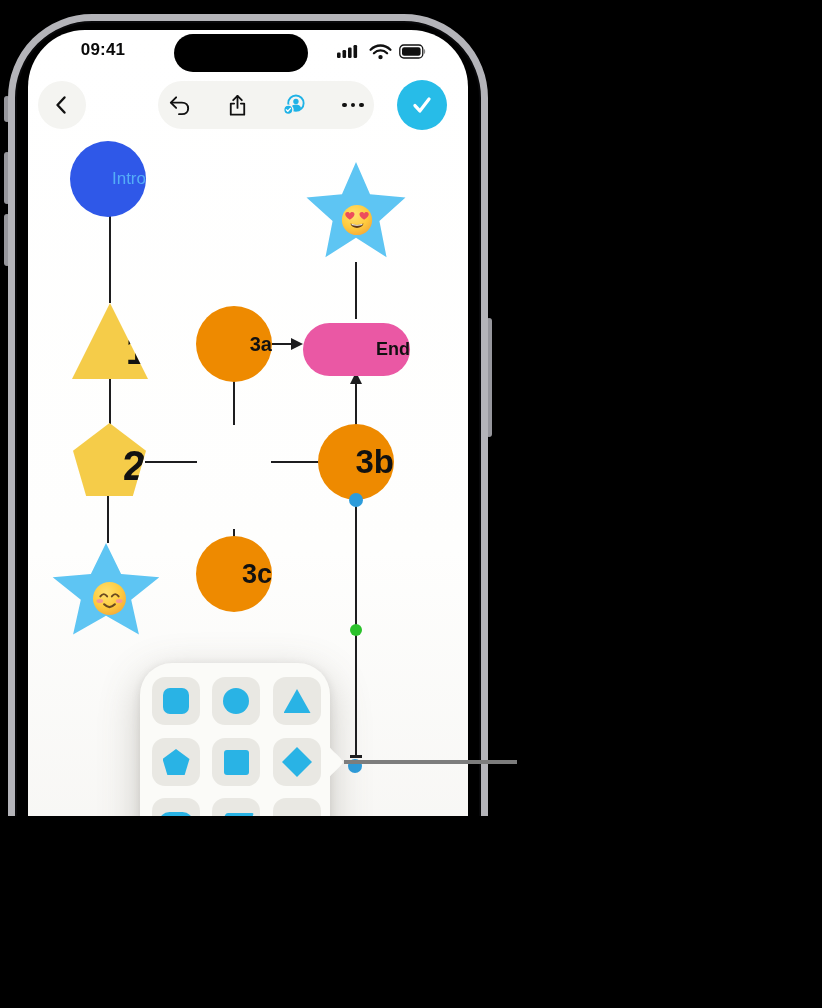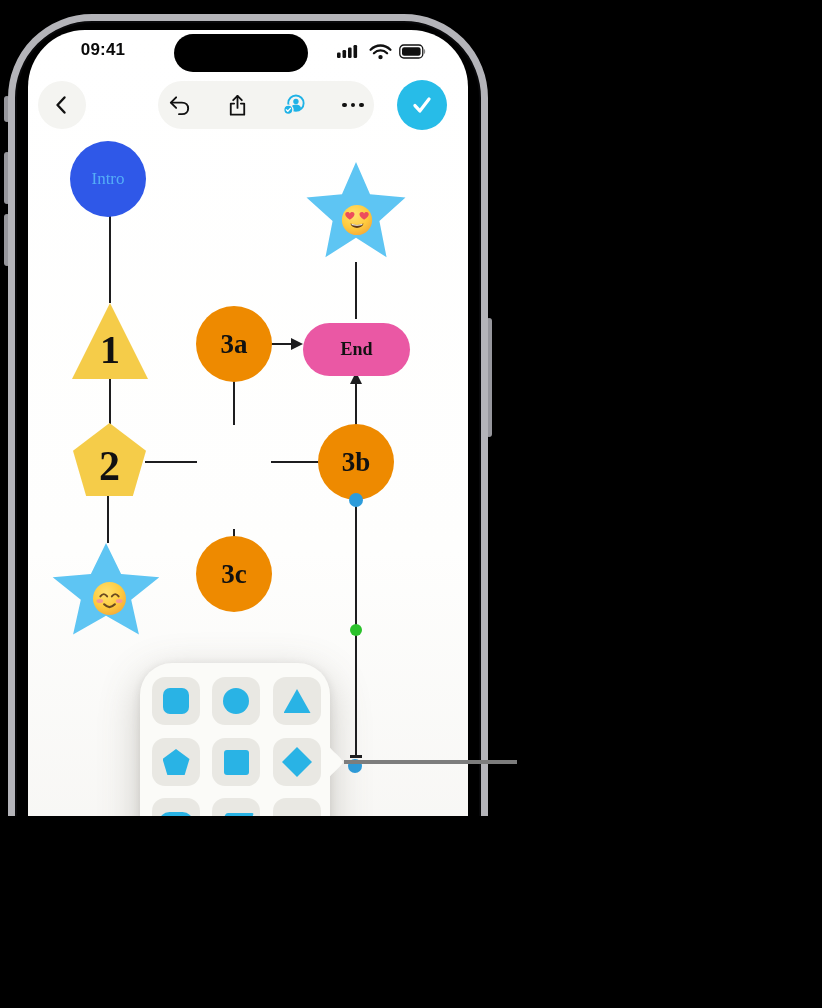--- a/index.html
+++ b/index.html
@@ -30,22 +30,22 @@
   .dots i{width:4.6px;height:4.6px;border-radius:50%;background:#111;display:block;}
   .done-btn{position:absolute;left:369px;top:50px;width:50px;height:50px;border-radius:50%;
             background:#27bce8;display:flex;align-items:center;justify-content:center;}
 
   .bottom-bar{position:absolute;left:51px;top:869px;width:324px;height:42px;border-radius:21px;background:#f3f3f0;}
   .bottom-bar .tool{position:absolute;top:8px;width:26px;height:26px;display:flex;align-items:center;justify-content:center;}
   .vdivider{position:absolute;left:167px;top:7px;width:2px;height:28px;background:#d9d9d5;border-radius:1px;}
 
   
   .edge{position:absolute;background:#1d1d1f;}
-  .node{position:absolute;display:flex;align-items:center;justify-content:center;
-        color:#111;font-weight:700;font-family:Liberation Serif, serif;}
+  .node{position:absolute;display:flex;align-items:center;justify-content:flex-end;
+        color:#111;font-weight:700;}
   .node .node-label{pointer-events:none;}
   .circle{border-radius:50%;}
   .tri{clip-path:polygon(50% 0%,100% 100%,0% 100%);align-items:flex-end;padding-bottom:6px;}
   .pent{clip-path:polygon(50% 0%,100% 38%,82% 100%,18% 100%,0% 38%);padding-top:12px;}
   .diam{clip-path:polygon(50% 0%,100% 50%,50% 100%,0% 50%);}
   .star{clip-path:polygon(50% 0%,63.5% 31.4%,97.6% 34.5%,72.5% 57.4%,79.4% 92.5%,50% 73.5%,20.6% 92.5%,27.5% 57.4%,2.4% 34.5%,36.5% 31.4%);}
   .stadium{border-radius:27px;}
   .ah-right{position:absolute;width:0;height:0;border-top:6px solid transparent;border-bottom:6px solid transparent;border-left:12px solid #1d1d1f;}
   .ah-up{position:absolute;width:0;height:0;border-left:6px solid transparent;border-right:6px solid transparent;border-bottom:12px solid #1d1d1f;}
   .handle{position:absolute;border-radius:50%;}
@@ -178,24 +178,24 @@
         </radialGradient>
           </defs>
         <circle cx="18" cy="18" r="17" fill="url(#fy2)"></circle>
         <path d="M8.6 15.8 Q12.1 11.2 15.6 15.8" fill="none" stroke="#6b4a20" stroke-width="2" stroke-linecap="round"></path>
         <path d="M20.4 15.8 Q23.9 11.2 27.4 15.8" fill="none" stroke="#6b4a20" stroke-width="2" stroke-linecap="round"></path>
         <ellipse cx="8" cy="20.6" rx="3.4" ry="2.1" fill="#f78fa0" opacity="0.85"></ellipse>
         <ellipse cx="28" cy="20.6" rx="3.4" ry="2.1" fill="#f78fa0" opacity="0.85"></ellipse>
         <path d="M12.5 24 Q18 29.5 23.5 24" fill="none" stroke="#6b4a20" stroke-width="2.2" stroke-linecap="round"></path>
       </svg>
     </div>
-    <div class="node circle" style="left:168px;top:276px;width:76px;height:76px;background:#ee8a00;font-size:27px;">
+    <div class="node circle" style="left:168px;top:276px;width:76px;height:76px;background:#ee8a00;font-size:20px;">
       <div class="node-label">3a</div>
     </div>
-    <div class="node circle" style="left:290px;top:394px;width:76px;height:76px;background:#ee8a00;font-size:27px;">
+    <div class="node circle" style="left:290px;top:394px;width:76px;height:76px;background:#ee8a00;font-size:33px;">
       <div class="node-label">3b</div>
     </div>
     <div class="handle" style="left:321px;top:463px;width:14px;height:14px;background:#2d9cdb;"></div>
     <div class="handle" style="left:322px;top:594px;width:12px;height:12px;background:#2bc22b;"></div>
     <div class="node circle" style="left:168px;top:506px;width:76px;height:76px;background:#ee8a00;font-size:27px;">
       <div class="node-label">3c</div>
     </div>
     <div class="node stadium" style="left:275px;top:293px;width:107px;height:53px;background:#ea58a4;font-size:18px;">
       <div class="node-label">End</div>
     </div>

